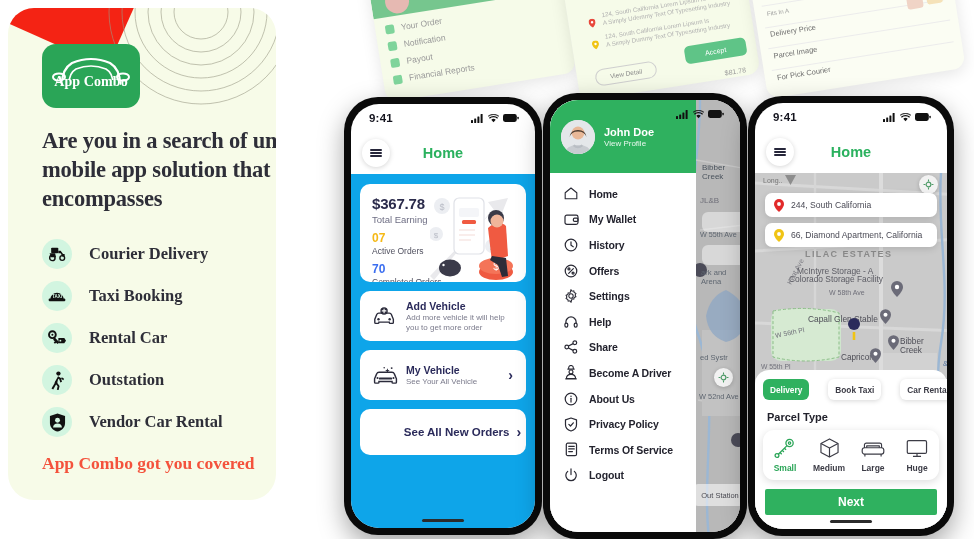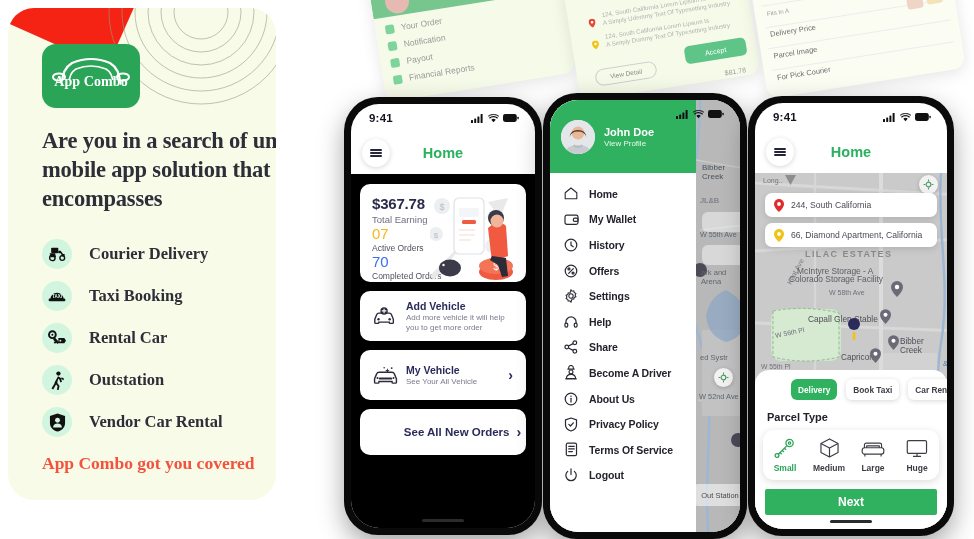--- a/index.html
+++ b/index.html
@@ -92,26 +92,26 @@
     box-shadow:0 1px 5px rgba(0,0,0,.17); display:flex;align-items:center;
     justify-content:center; margin-left:11px; }
   .hamb span{ display:block;width:12px;height:1.7px;background:#26263a;margin:1.6px 0;border-radius:1px;}
   .nav-title{ position:absolute; left:0; right:0; text-align:center;
     font-size:14.5px; font-weight:700; color:#2ab15e; }
   .home-ind{ position:absolute; bottom:6px; left:50%; transform:translateX(-50%);
     width:42px; height:3px; border-radius:2px; background:#2b2b2b; }
 
   
   #phone1{ left:344px; top:97px; width:198px; height:438px; }
-  #phone1 .body{ background:#000000; position:absolute; top:70px; left:0; right:0; bottom:0; padding:10px 9px; }
+  #phone1 .body{ background:#0ea5e9; position:absolute; top:70px; left:0; right:0; bottom:0; padding:10px 9px; }
   .card{ background:#fff; border-radius:10px;padding-left:42px; }
   .earn-card{ height:98px; position:relative; overflow:hidden; padding:11px 0 0 12px; }
   .earn-amt{ font-size:15px; font-weight:700; color:#2b2b4b; letter-spacing:-.2px;}
   .earn-lbl{ font-size:9.5px; color:#6e6e84; margin-top:2px;}
-  .earn-num{ font-size:15px; font-weight:400; }
+  .earn-num{ font-size:12px; font-weight:700; margin-top:6px;}
   .earn-sub{ font-size:8.5px; color:#50505f; margin-top:1px;}
   .earn-art{ position:absolute; right:0; top:0; width:96px; height:98px; }
   .vcard{ margin-top:9px; height:50px; display:flex; align-items:center; padding:0 10px; }
   .vcard .ic{ width:30px; flex:0 0 30px; display:flex; justify-content:center;}
   .vcard .tx{ margin-left:6px; flex:1; }
   .vcard .t1{ font-size:10.5px; font-weight:700; color:#2b2b5b; }
   .vcard .t2{ font-size:8px; color:#7b7b8c; line-height:10px; margin-top:1px;}
   .chev{ color:#2b2b5b; font-size:14px; font-weight:700; margin-right:3px; }
   .orders-card{ margin-top:9px; height:46px; display:flex; align-items:center; justify-content:center; }
   .orders-card .t{ font-size:11.5px; font-weight:700; color:#2b2b5b; }
@@ -134,21 +134,21 @@
   #phone3 .maparea{ position:absolute; top:70px; left:0; right:0; bottom:0; background:#c6c6c6; overflow:hidden;}
   .addr{ position:absolute; left:10px; right:10px; height:24px; background:#fff;
     border-radius:7px; display:flex; align-items:center; padding-left:9px;
     box-shadow:0 2px 7px rgba(0,0,0,.13); }
   .addr .tx{ font-size:8.6px; color:#4a4a55; margin-left:7px; }
   .loc-btn{ position:absolute; right:9px; width:19px;height:19px;border-radius:50%;
     background:#f2f2f2; display:flex;align-items:center;justify-content:center;
     box-shadow:0 1px 4px rgba(0,0,0,.2); }
   .sheet{ position:absolute; left:0; right:0; bottom:0; background:#fff;
     border-radius:14px 14px 0 0; padding:9px 0 0; }
-  .tabs{ display:flex; gap:9px; padding:0 8px;margin-left:28px; }
+  .tabs{ display:flex; gap:19px; padding:0 8px; }
   .tab{ height:21px; border-radius:6px; background:#fff; box-shadow:0 1px 5px rgba(0,0,0,.16);
     font-size:8.3px; color:#3c3c46; display:flex;align-items:center;justify-content:center;
     padding:0 7px; white-space:nowrap; font-weight:600;}
   .tab.on{ background:#2fb15f; color:#fff; box-shadow:none; }
   .sheet-title{ font-size:11px; font-weight:700; color:#22222c; margin:11px 0 0 12px; }
   .ptypes{ margin:7px 8px 0; background:#fff; border-radius:11px;
     box-shadow:0 2px 9px rgba(0,0,0,.14); display:flex; padding:8px 0 7px; }
   .pt{ flex:1; display:flex; flex-direction:column; align-items:center; gap:5px;justify-content:flex-end; }
   .pt .pl{ font-size:8.5px; color:#3c3c46; font-weight:600;}
   .pt.on .pl{ color:#2aa557; }

